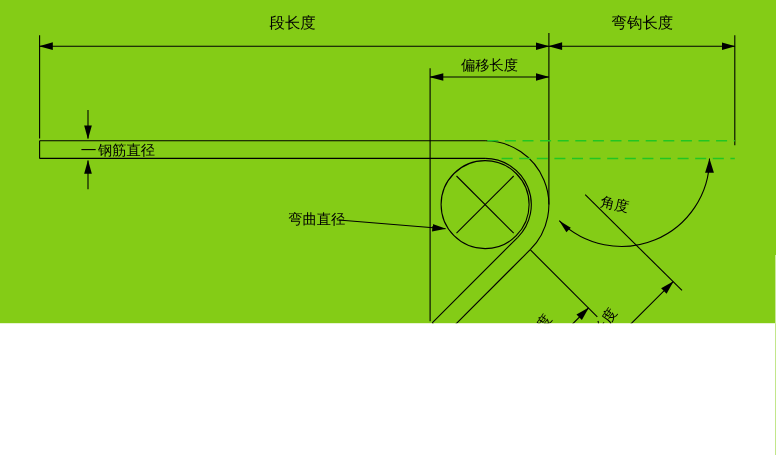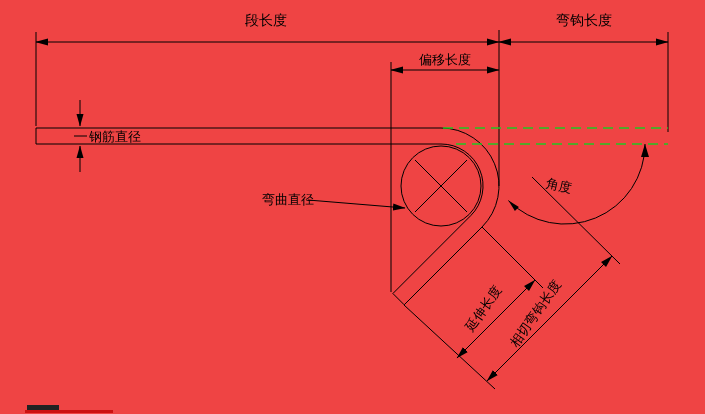--- a/index.html
+++ b/index.html
@@ -1,16 +1,16 @@
 <!DOCTYPE html>
 <html><head>
 <meta charset="utf-8">
 <style>
   html,body{margin:0;padding:0;background:#ffffff;}
-  .stage{position:relative;width:705px;height:414px;background:#ef4444;overflow:hidden;}
+  .stage{position:relative;width:705px;height:294px;background:#84cc16;overflow:hidden;}
   svg{display:block;}
   .lbl{font-family:"DejaVu Sans","Liberation Sans",sans-serif;font-size:13px;fill:#000;}
   .lbl-lg{font-size:14px;}
 </style>
 </head>
 <body>
 
 <div class="stage">
   <svg width="705" height="414" viewBox="0 0 705 414">
     <defs>

